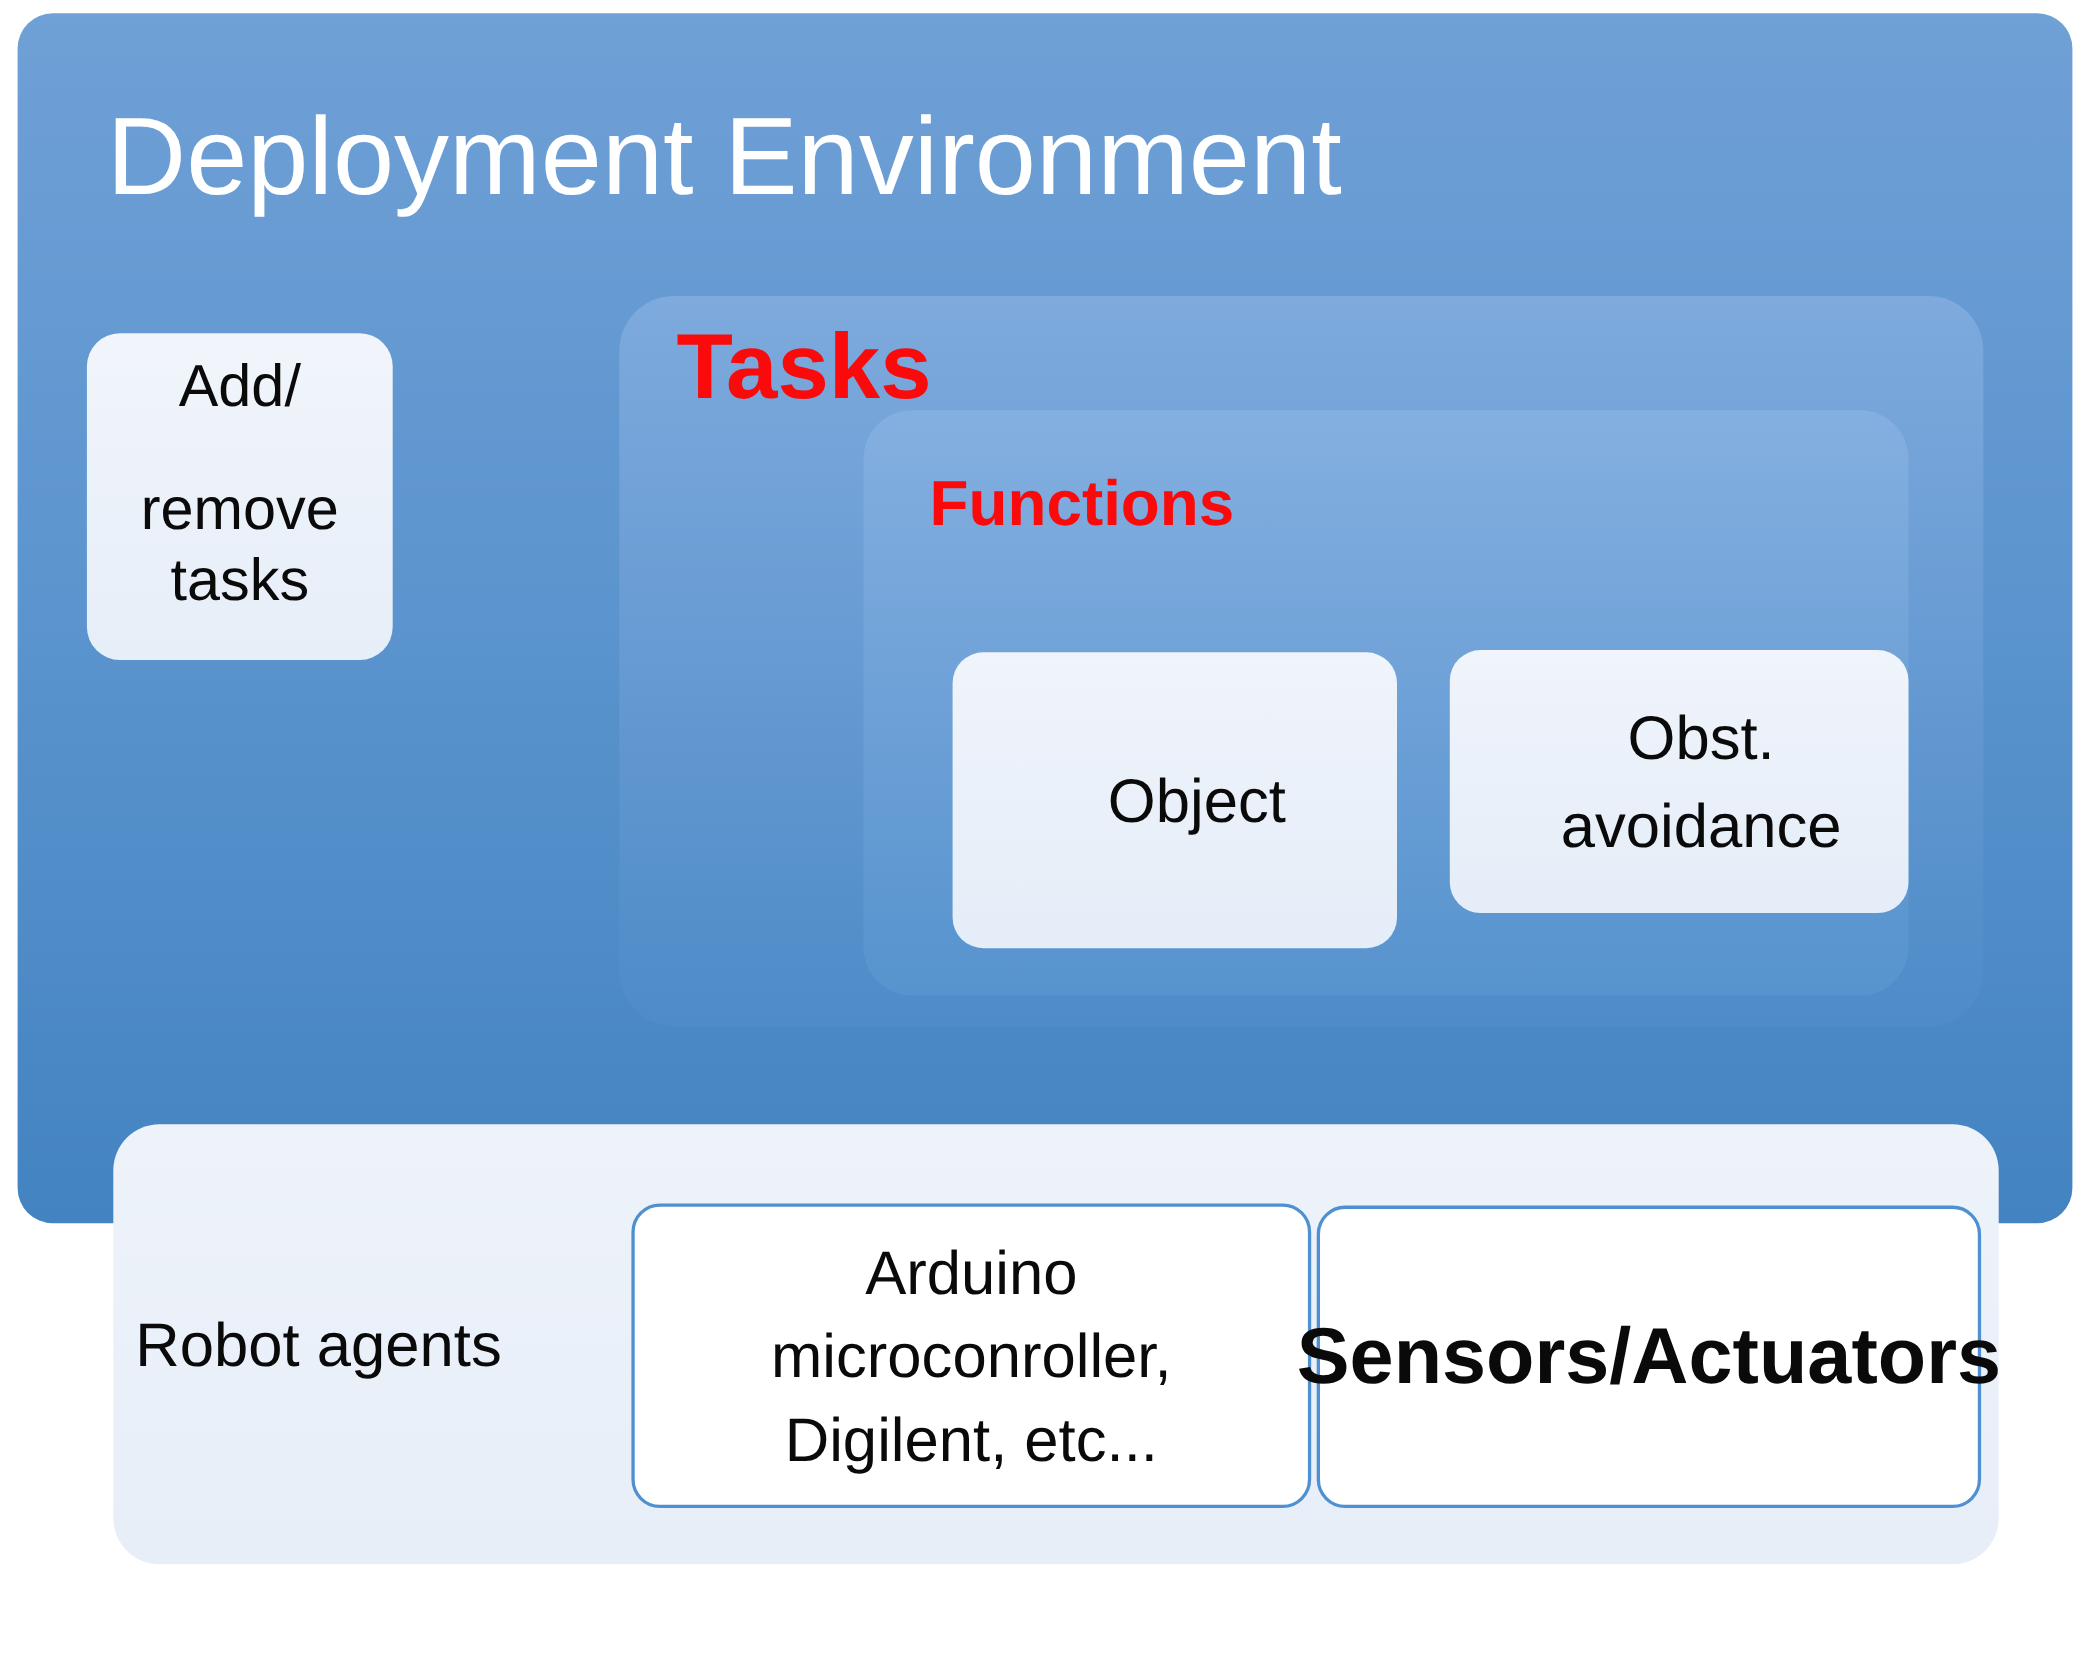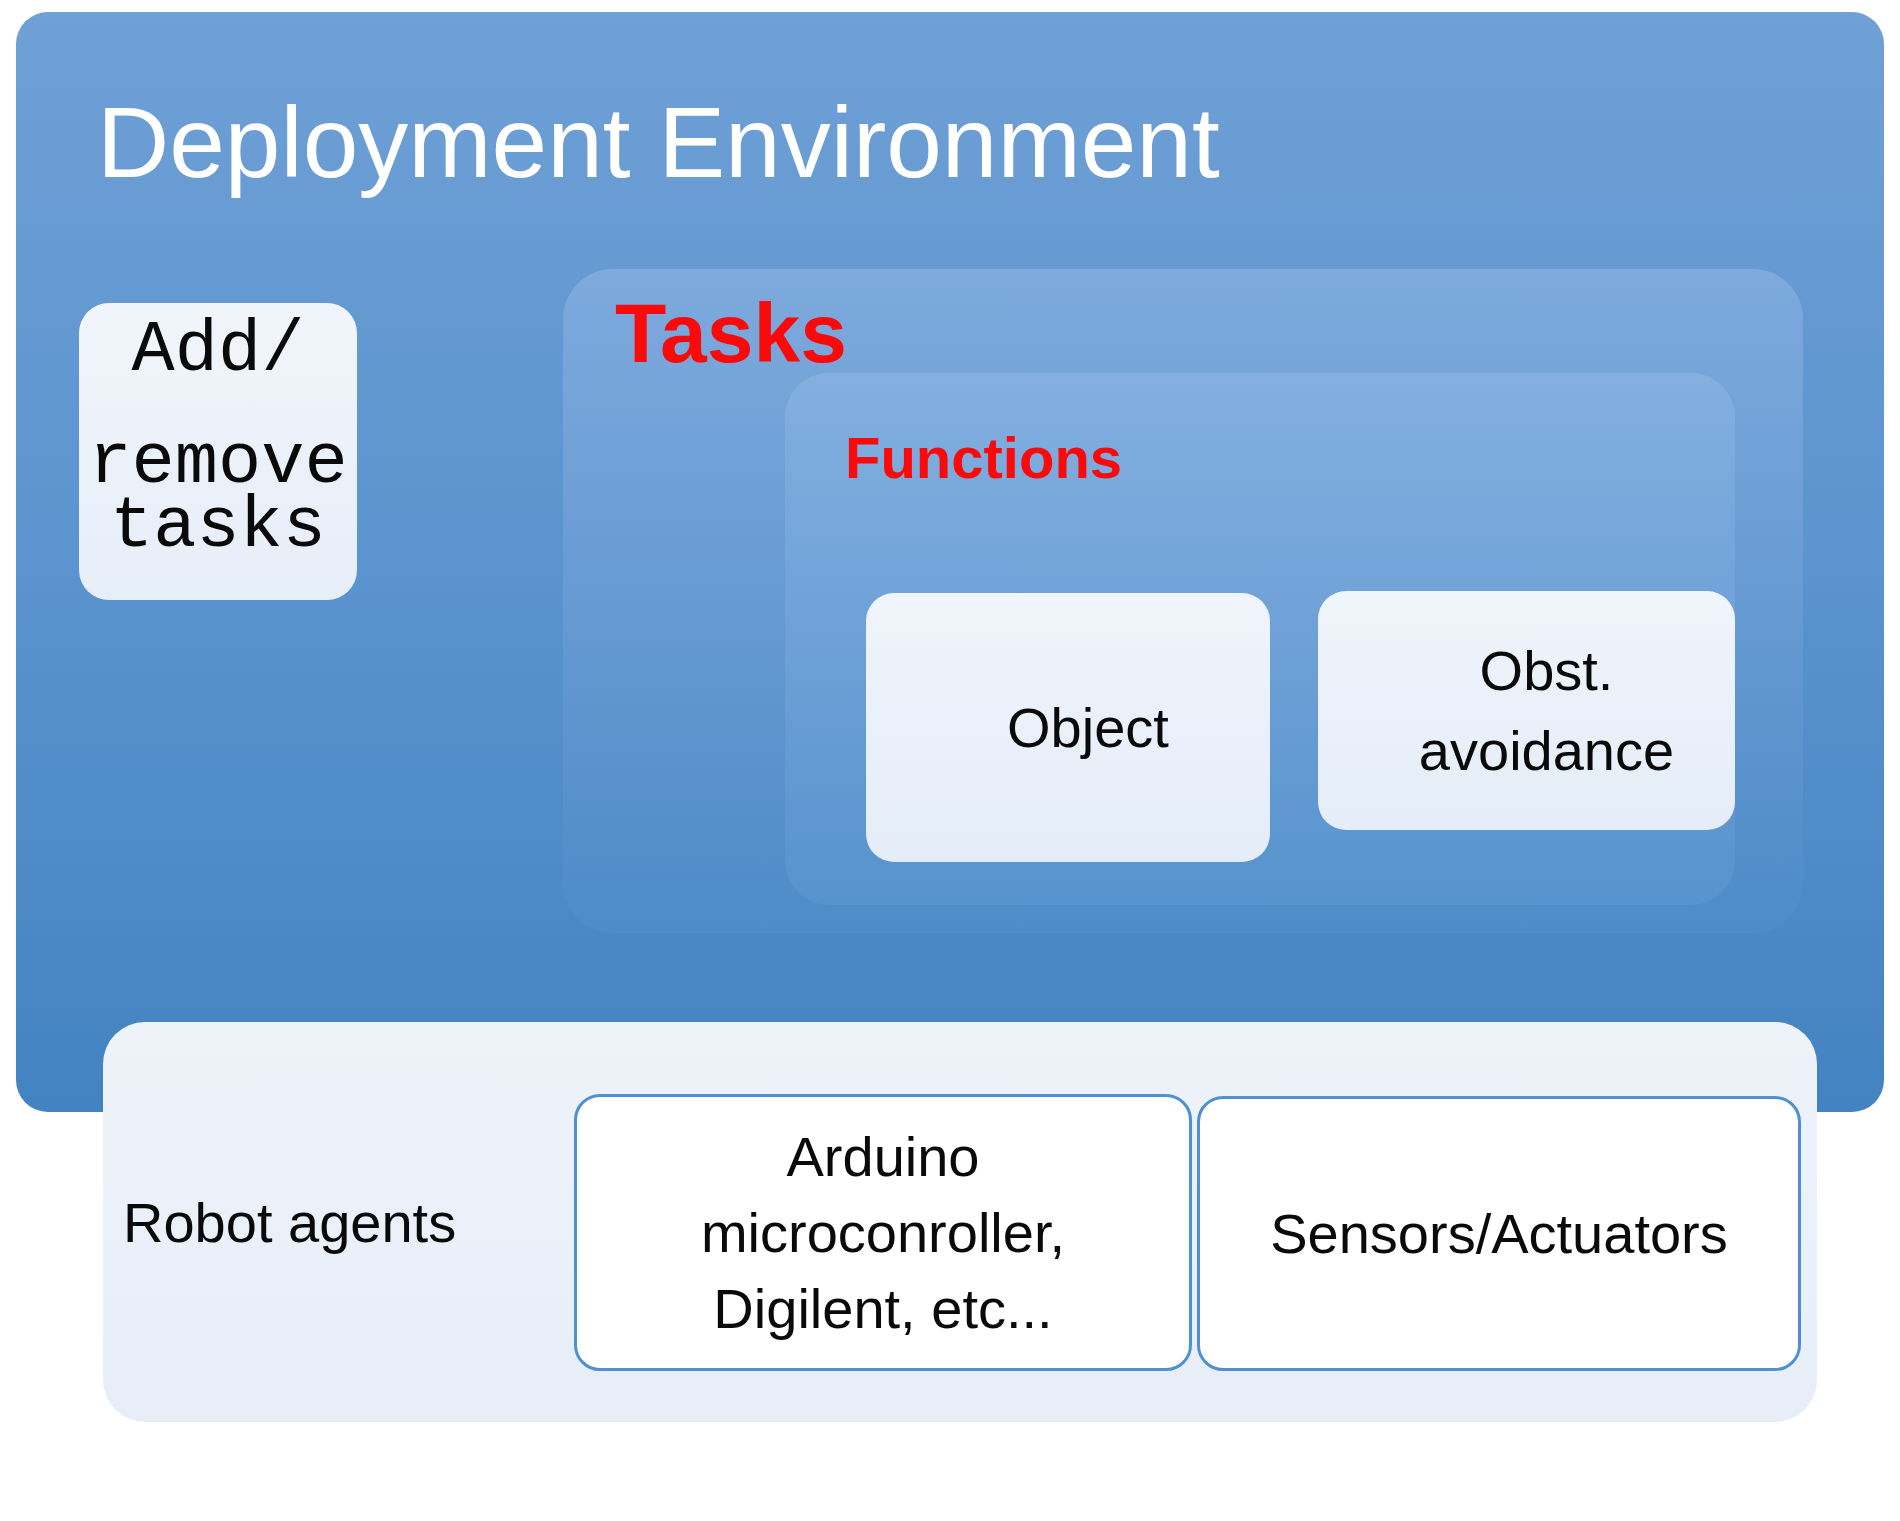--- a/index.html
+++ b/index.html
@@ -19,21 +19,21 @@
     letter-spacing:0px; white-space:nowrap; line-height:1;
   }
   
   .light-box {
     position:absolute; box-sizing:border-box;
     background:linear-gradient(180deg,#F1F5FB 0%,#E6EEF8 100%);
     border-radius:30px; color:#0a0a0a; text-align:center;
     display:flex; flex-direction:column; align-items:center;
   }
   .box-tasks { left:63px; top:291px; width:278px; height:297px; padding-top:16px; }
-  .box-tasks .line { font-size:72px; line-height:64px;font-family:Liberation Mono, monospace; }
+  .box-tasks .line { font-size:54px; line-height:64px; }
   .box-tasks .gap-after { margin-bottom:48px; }
   .box-robots { left:81px; top:630px; width:266px; height:296px; justify-content:center; }
   .box-robots .line { font-size:54px; line-height:70px; }
   
   .tasks-region {
     position:absolute; left:547px; top:257px; width:1240px; height:664px;
     border-radius:50px;
     background:linear-gradient(180deg,#7EAADD 0%,#4E8BC8 100%);
   }
   .region-label { position:absolute; font-weight:700; line-height:1; white-space:nowrap; }
@@ -65,21 +65,21 @@
   }
   .white-box {
     position:absolute; box-sizing:border-box;
     background:#ffffff; border:3px solid #4F90D0; border-radius:26px;
     color:#0a0a0a; text-align:center;
     display:flex; flex-direction:column; align-items:center; justify-content:center;
   }
   .box-arduino { left:471px; top:72px; width:618px; height:277px; }
   .box-arduino .line { font-size:56px; line-height:76px; }
   .box-sensors { left:1094px; top:74px; width:604px; height:275px; }
-  .box-sensors .line { font-size:56px; line-height:1.2; }
+  .box-sensors .line { font-size:72px; line-height:1.2;font-weight:bold; }
 </style>
 </head>
 <body>
 
 <div class="page">
   <div class="main-container">
 
     <div class="page-title">Deployment Environment</div>
 
     <div class="light-box box-tasks">

